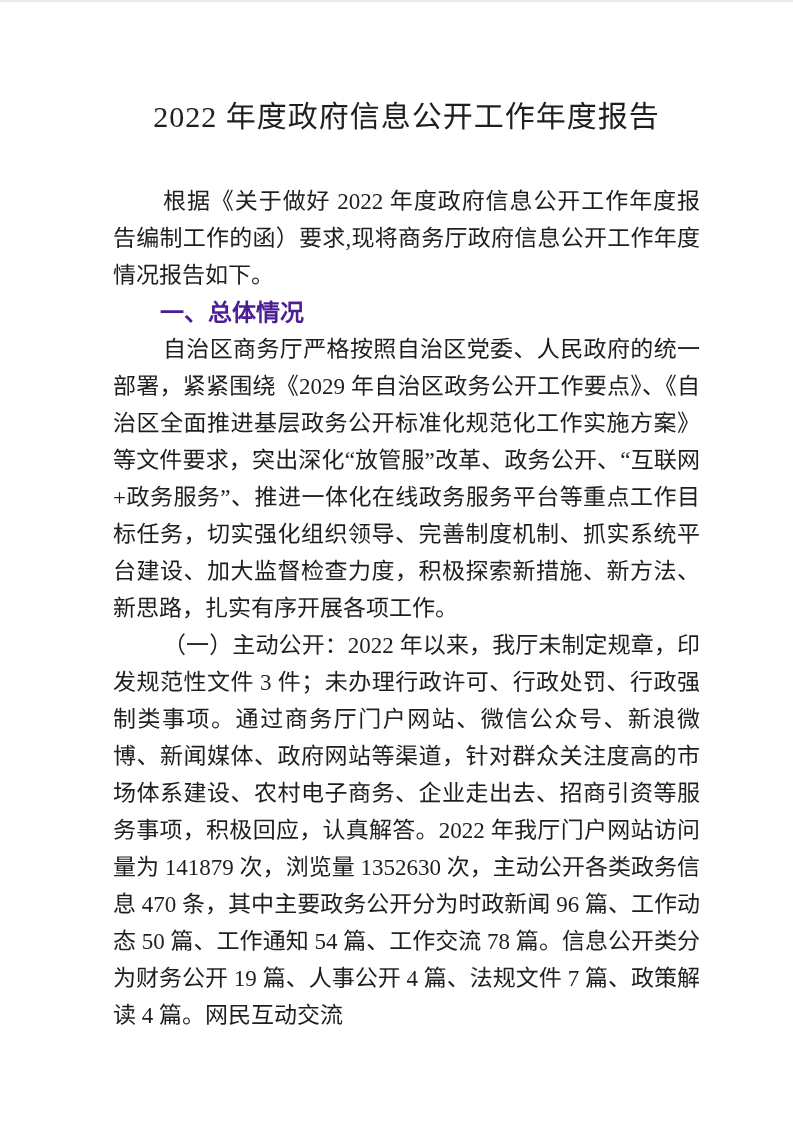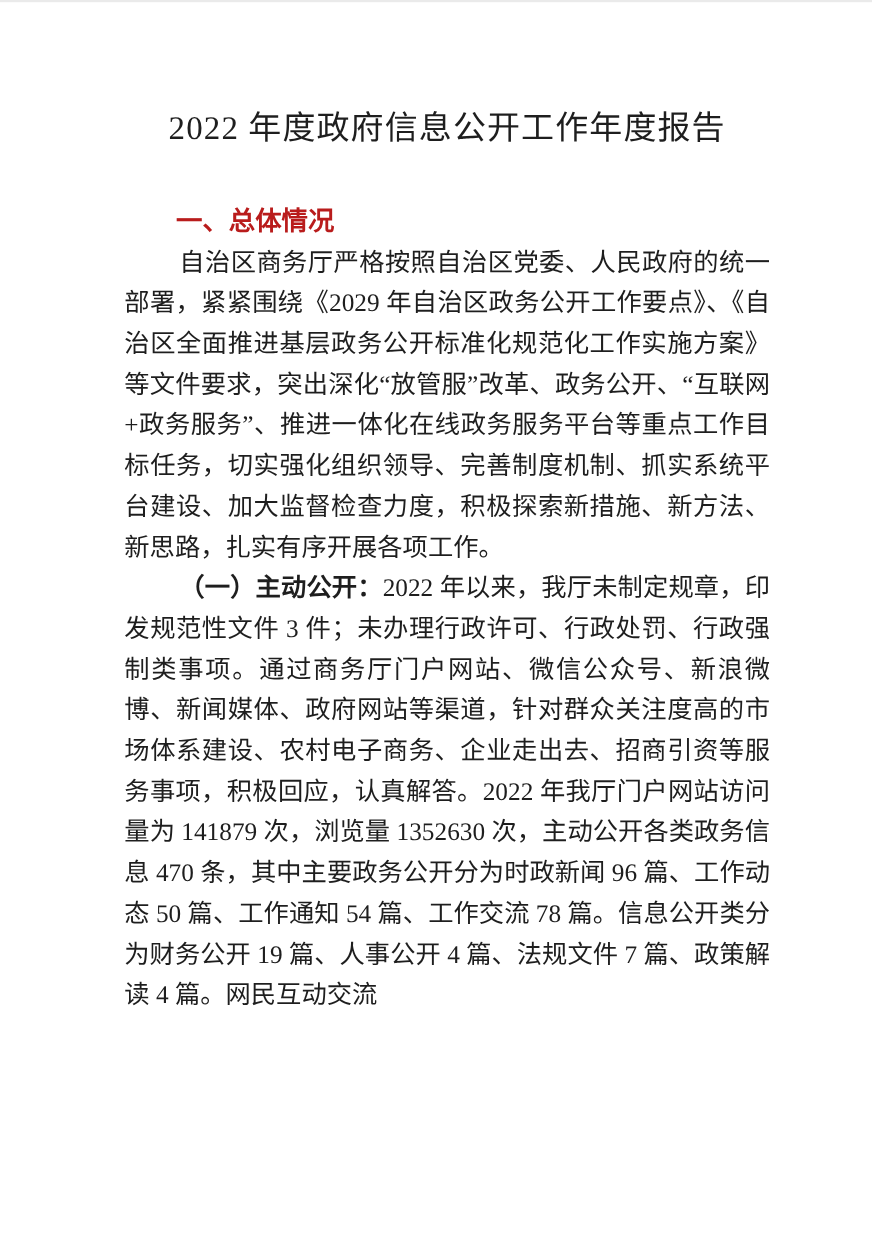--- a/index.html
+++ b/index.html
@@ -46,35 +46,36 @@
     margin: 0;
     word-break: break-all;
   }
   .section-heading {
     font-family: "Liberation Sans", "DejaVu Sans", sans-serif;
     font-size: 24px;
     font-weight: 700;
     line-height: 37px;
     text-indent: 47px;
     margin: 0;
-    color: #b91c1c;
+    color: #4c1d95;
   }
   .lead-bold {
-    font-weight: 700;
+    font-weight: 400;
   }
 </style>
 </head>
 <body>
 
 <div class="page">
   <div class="page-top-edge"></div>
   <div class="content">
 
     <h1 class="doc-title">2022 年度政府信息公开工作年度报告</h1>
 
+    <p class="para">根据《关于做好 2022 年度政府信息公开工作年度报告编制工作的函）要求,现将商务厅政府信息公开工作年度情况报告如下。</p>
 
     <h2 class="section-heading">一、总体情况</h2>
 
     <p class="para">自治区商务厅严格按照自治区党委、人民政府的统一部署，紧紧围绕《2029 年自治区政务公开工作要点》、《自治区全面推进基层政务公开标准化规范化工作实施方案》等文件要求，突出深化“放管服”改革、政务公开、“互联网+政务服务”、推进一体化在线政务服务平台等重点工作目标任务，切实强化组织领导、完善制度机制、抓实系统平台建设、加大监督检查力度，积极探索新措施、新方法、新思路，扎实有序开展各项工作。</p>
 
     <p class="para"><span class="lead-bold">（一）主动公开：</span><span>2022 年以来，我厅未制定规章，印发规范性文件 3 件；未办理行政许可、行政处罚、行政强制类事项。通过商务厅门户网站、微信公众号、新浪微博、新闻媒体、政府网站等渠道，针对群众关注度高的市场体系建设、农村电子商务、企业走出去、招商引资等服务事项，积极回应，认真解答。2022 年我厅门户网站访问量为 141879 次，浏览量 1352630 次，主动公开各类政务信息 470 条，其中主要政务公开分为时政新闻 96 篇、工作动态 50 篇、工作通知 54 篇、工作交流 78 篇。信息公开类分为财务公开 19 篇、人事公开 4 篇、法规文件 7 篇、政策解读 4 篇。网民互动交流</span></p>
 
   </div>
 </div>
 

